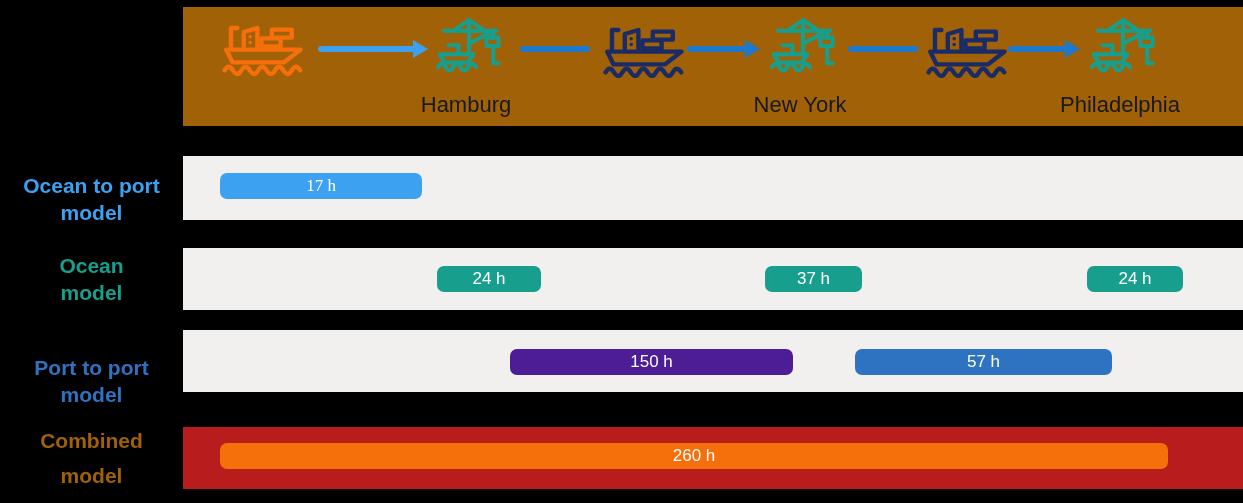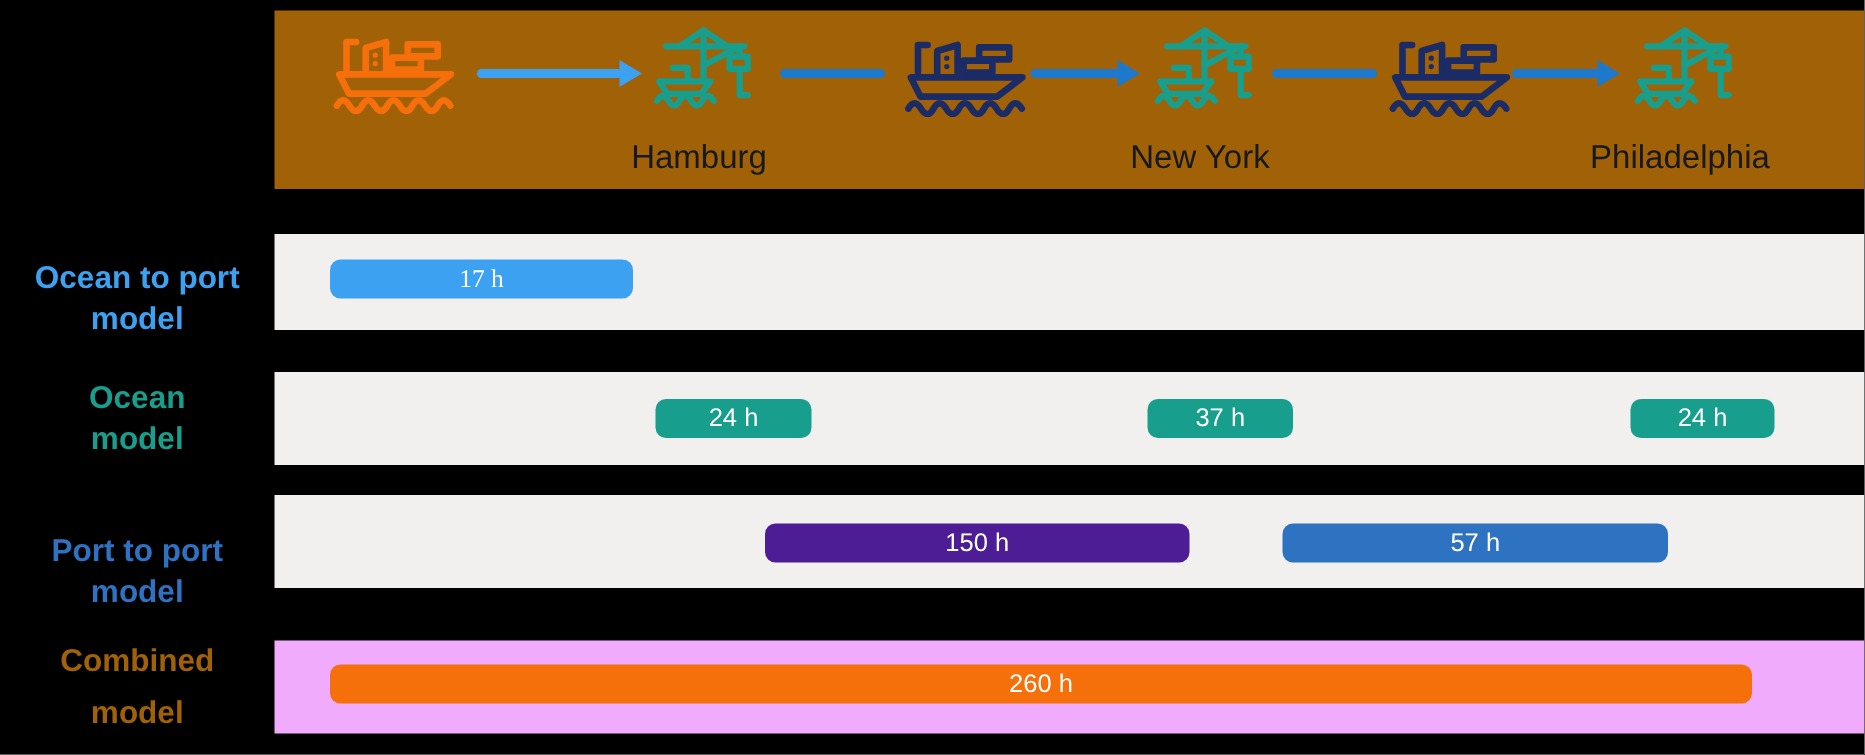--- a/index.html
+++ b/index.html
@@ -138,19 +138,19 @@
     </div>
     <div class="bar" style="left: 672px; width: 257px; top: 19px; background-color: rgb(46, 115, 193); justify-content: center;">
       <span class="bar-text">57 h</span>
     </div>
   </div>
 
   <div class="row-label" style="top: 427px; height: 62px; color: #a16207; justify-content: space-between;">
     <span>Combined</span>
     <span>model</span>
   </div>
-  <div class="band" style="top: 427px; height: 62px; background-color: #f0abfc;">
+  <div class="band" style="top: 427px; height: 62px; background-color: #b91c1c;">
     <div class="bar" style="left: 37px; width: 948px; top: 16px; background-color: rgb(245, 111, 10);">
       <span class="bar-text">260 h</span>
     </div>
   </div>
 
 </div>
 
 </body></html>

